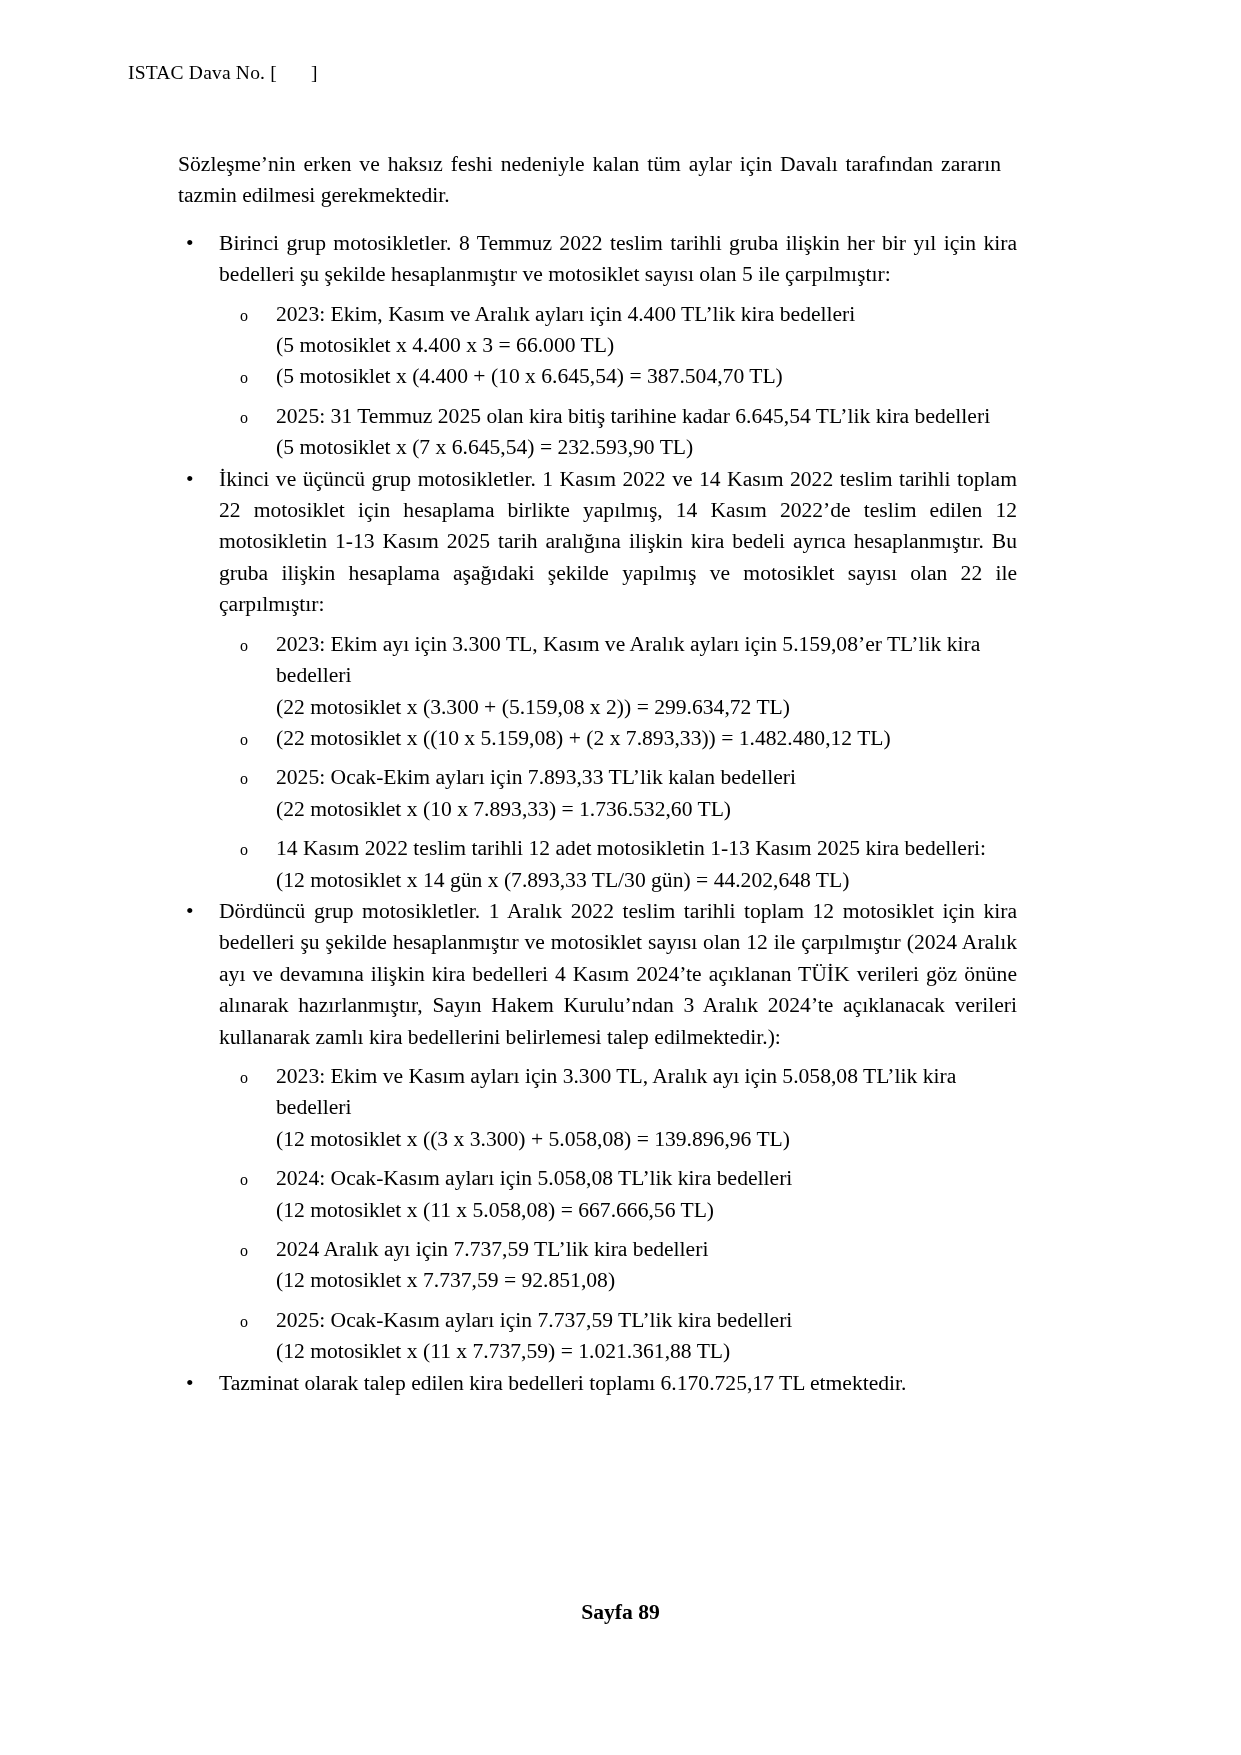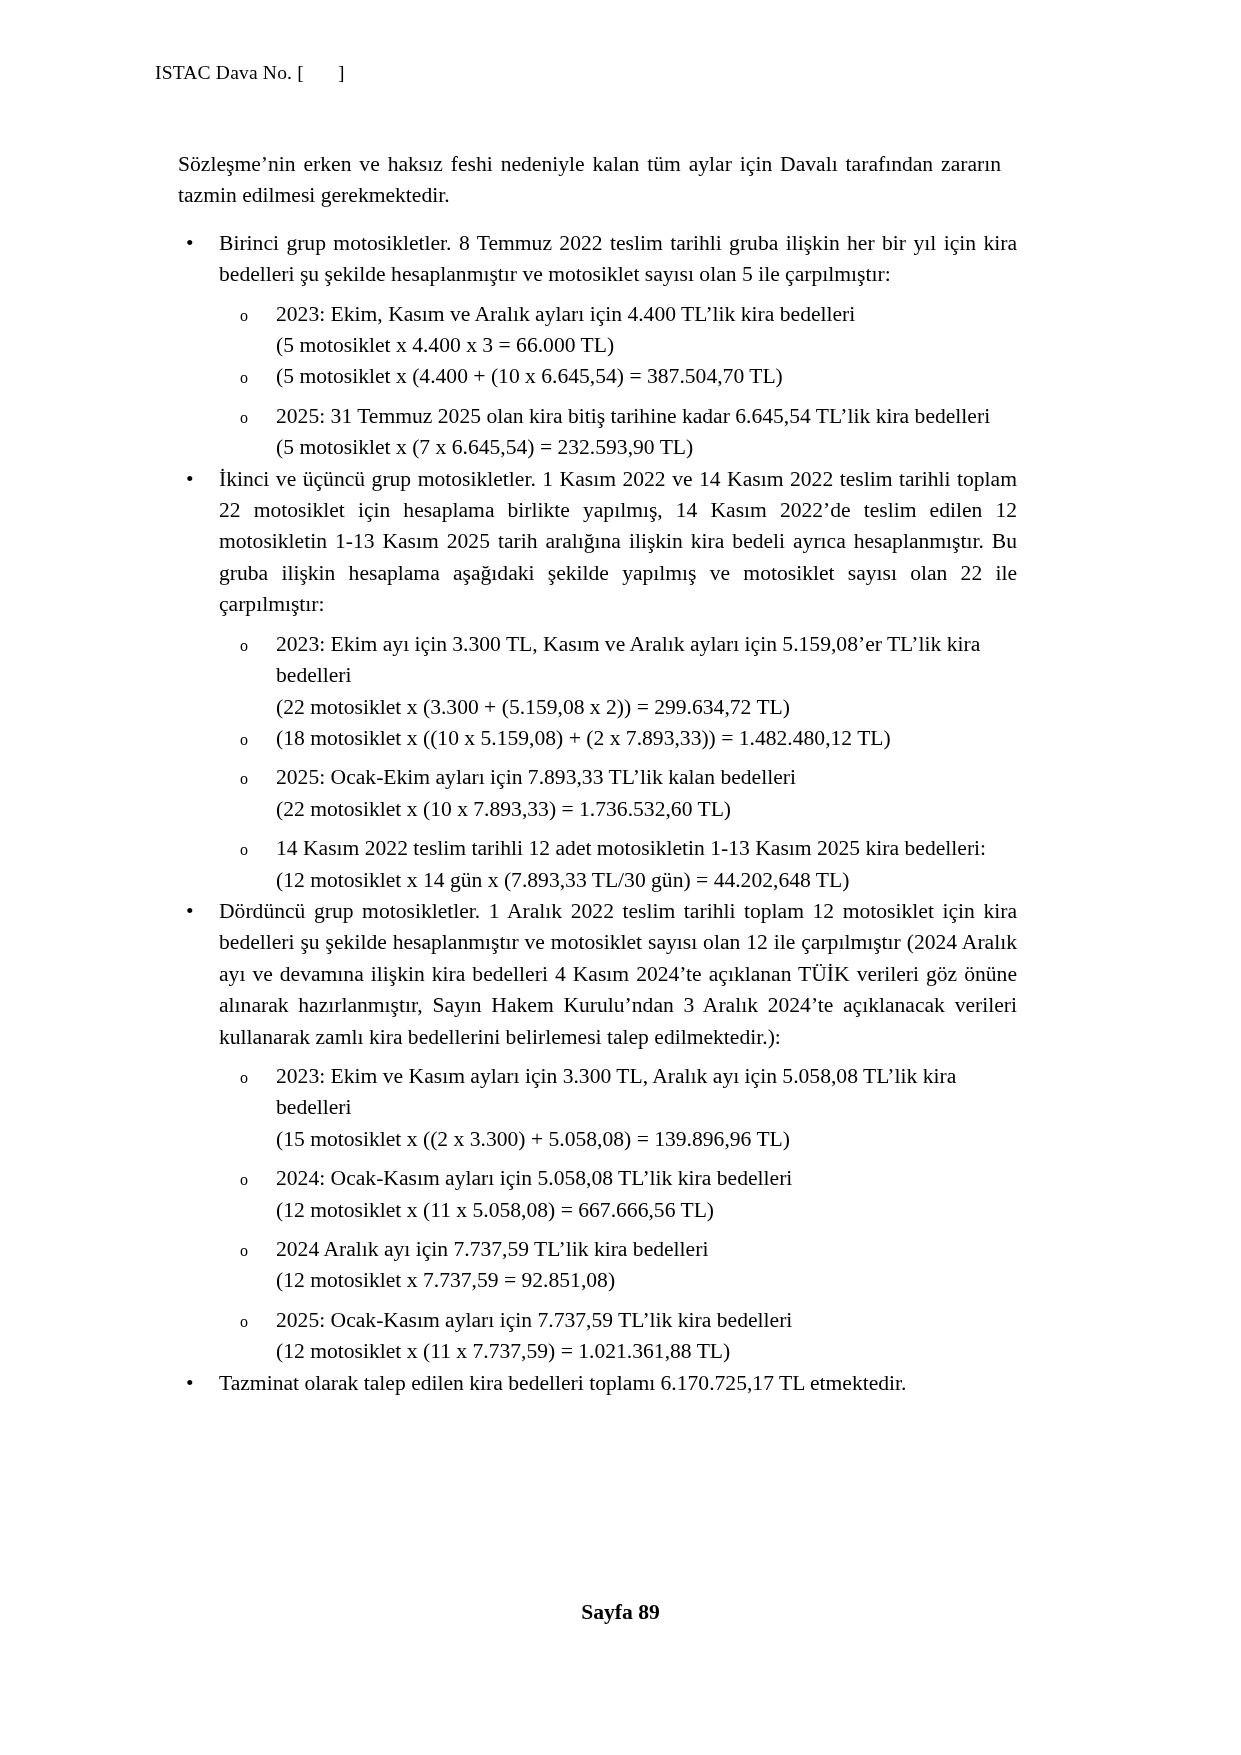--- a/index.html
+++ b/index.html
@@ -18,21 +18,21 @@
     margin: 0 auto;
     background: #ffffff;
     box-sizing: border-box;
     overflow: hidden;
   }
 
   
   .doc-header {
     position: absolute;
     top: 62px;
-    left: 155px;
+    left: 128px;
     font-size: 19.5px;
     letter-spacing: 0.2px;
     white-space: nowrap;
   }
   .doc-header .hl-field {
     background: #ffff00;
     display: inline-block;
     width: 34px;
   }
 
@@ -163,21 +163,21 @@
         <span class="marker1">•</span>
         <span class="txt">İkinci ve üçüncü grup motosikletler. 1 Kasım 2022 ve 14 Kasım 2022 teslim tarihli toplam 22 motosiklet için hesaplama birlikte yapılmış, 14 Kasım 2022’de teslim edilen 12 motosikletin 1-13 Kasım 2025 tarih aralığına ilişkin kira bedeli ayrıca hesaplanmıştır. Bu gruba ilişkin hesaplama aşağıdaki şekilde yapılmış ve motosiklet sayısı olan 22 ile çarpılmıştır:</span>
         <ul class="lvl2">
           <li class="b2">
             <span class="marker2">o</span>
             <span class="txt nojust">2023: Ekim ayı için 3.300 TL, Kasım ve Aralık ayları için 5.159,08’er TL’lik kira bedelleri</span>
             <span class="calc">(22 motosiklet x (3.300 + (5.159,08 x 2)) = 299.634,72 TL)</span>
           </li>
           <li class="b2">
             <span class="marker2">o</span>
-            <span class="calc">(18 motosiklet x ((10 x 5.159,08) + (2 x 7.893,33)) = 1.482.480,12 TL)</span>
+            <span class="calc">(22 motosiklet x ((10 x 5.159,08) + (2 x 7.893,33)) = 1.482.480,12 TL)</span>
           </li>
           <li class="b2">
             <span class="marker2">o</span>
             <span class="txt nojust">2025: Ocak-Ekim ayları için 7.893,33 TL’lik kalan bedelleri</span>
             <span class="calc">(22 motosiklet x (10 x 7.893,33) = 1.736.532,60 TL)</span>
           </li>
           <li class="b2">
             <span class="marker2">o</span>
             <span class="txt nojust">14 Kasım 2022 teslim tarihli 12 adet motosikletin 1-13 Kasım 2025 kira bedelleri:</span>
             <span class="calc">(12 motosiklet x 14 gün x (7.893,33 TL/30 gün) = 44.202,648 TL)</span>
@@ -185,21 +185,21 @@
         </ul>
       </li>
 
       <li class="b1">
         <span class="marker1">•</span>
         <span class="txt">Dördüncü grup motosikletler. 1 Aralık 2022 teslim tarihli toplam 12 motosiklet için kira bedelleri şu şekilde hesaplanmıştır ve motosiklet sayısı olan 12 ile çarpılmıştır (2024 Aralık ayı ve devamına ilişkin kira bedelleri 4 Kasım 2024’te açıklanan TÜİK verileri göz önüne alınarak hazırlanmıştır, Sayın Hakem Kurulu’ndan 3 Aralık 2024’te açıklanacak verileri kullanarak zamlı kira bedellerini belirlemesi talep edilmektedir.):</span>
         <ul class="lvl2">
           <li class="b2">
             <span class="marker2">o</span>
             <span class="txt nojust">2023: Ekim ve Kasım ayları için 3.300 TL, Aralık ayı için 5.058,08 TL’lik kira bedelleri</span>
-            <span class="calc">(15 motosiklet x ((2 x 3.300) + 5.058,08) = 139.896,96 TL)</span>
+            <span class="calc">(12 motosiklet x ((3 x 3.300) + 5.058,08) = 139.896,96 TL)</span>
           </li>
           <li class="b2">
             <span class="marker2">o</span>
             <span class="txt nojust">2024: Ocak-Kasım ayları için 5.058,08 TL’lik kira bedelleri</span>
             <span class="calc">(12 motosiklet x (11 x 5.058,08) = 667.666,56 TL)</span>
           </li>
           <li class="b2">
             <span class="marker2">o</span>
             <span class="txt nojust">2024 Aralık ayı için 7.737,59 TL’lik kira bedelleri</span>
             <span class="calc">(12 motosiklet x 7.737,59 = 92.851,08)</span>

